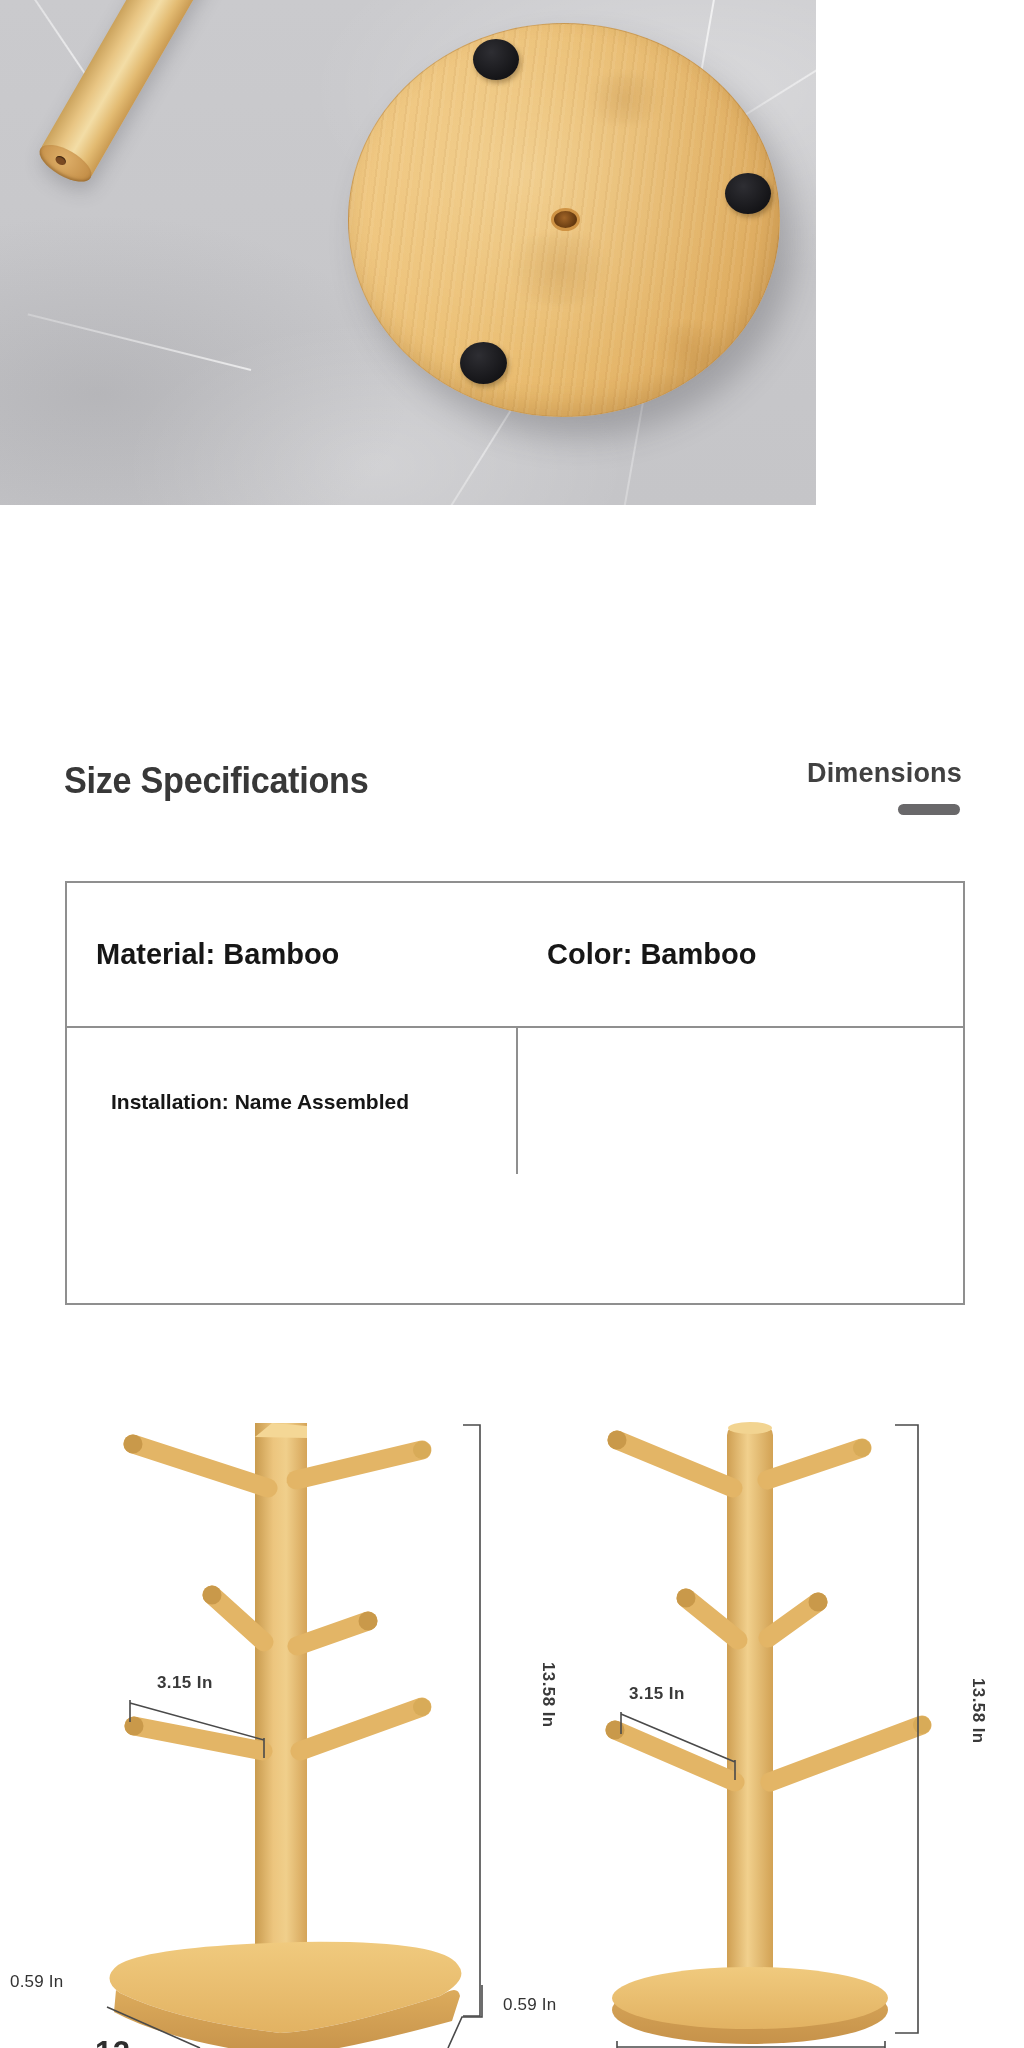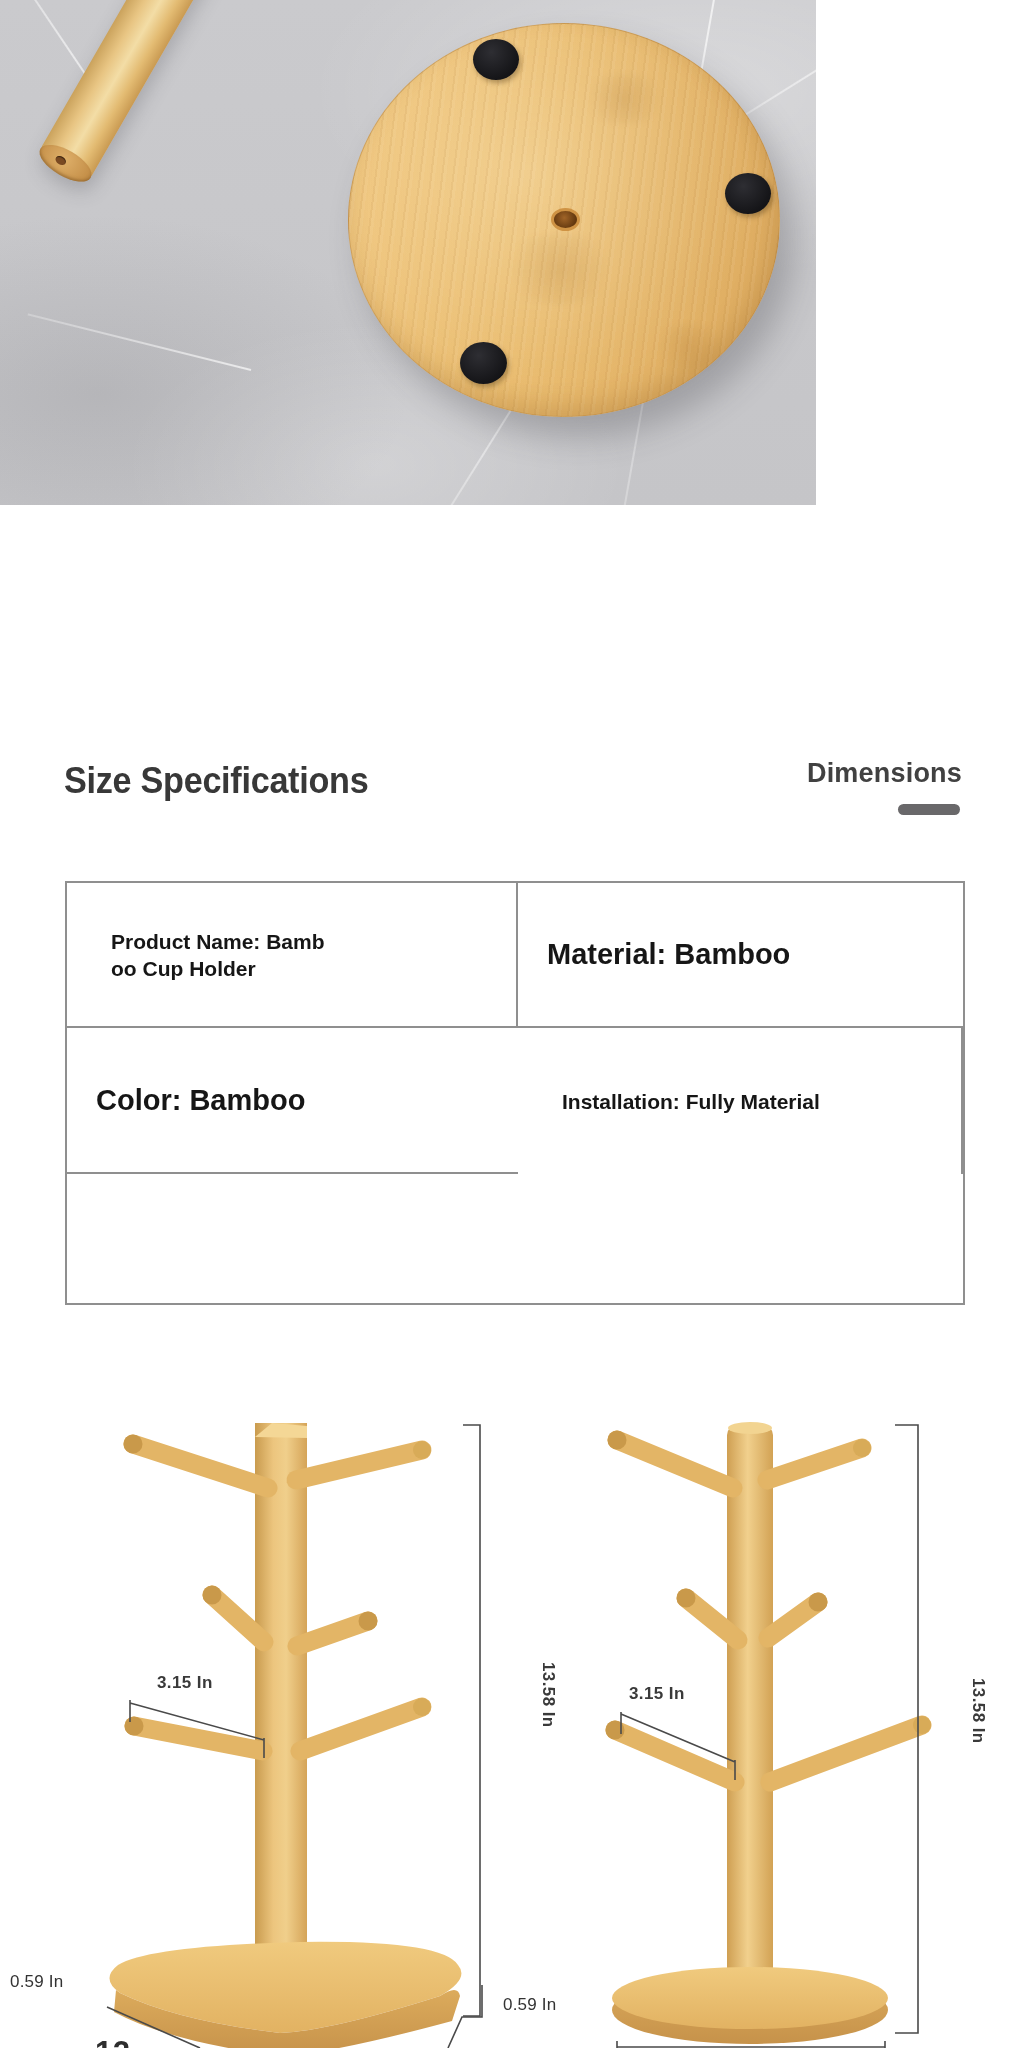--- a/index.html
+++ b/index.html
@@ -114,32 +114,28 @@
   </div>
 
   <div class="callout">Base</div>
 </div>
 
 <div class="sec-title">Size Specifications</div>
 <div class="dim-label">Dimensions</div>
 <div class="dash"></div>
 
 <div class="spec-table">
-  <div class="cell c1 rb">
-    <span>Product Name: Bamb</span>
-    <span>oo Cup Holder</span>
-  </div>
   <div class="cell c2 rb">
     <span>Material: Bamboo</span>
   </div>
   <div class="cell c2 rb">
     <span>Color: Bamboo</span>
   </div>
   <div class="cell c1">
-    <span>Installation: Fully Material</span>
+    <span>Installation: Name Assembled</span>
   </div>
 </div>
 
 <div class="diagram">
   <svg width="1024" height="668" viewBox="0 0 1024 668">
     <defs>
       <linearGradient id="gpost" x1="0" y1="0" x2="1" y2="0">
         <stop offset="0" stop-color="#c99b4e"></stop>
           <stop offset="0.35" stop-color="#ecc57e"></stop>
         <stop offset="0.6" stop-color="#f0cf8b"></stop>

